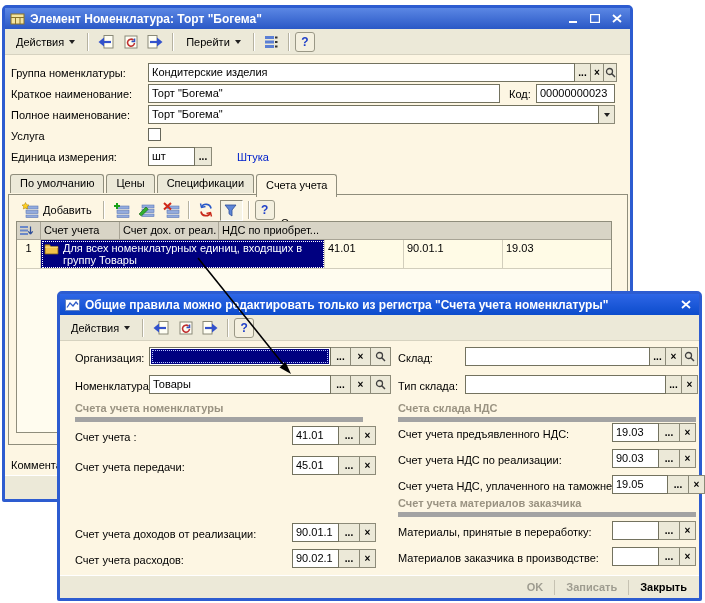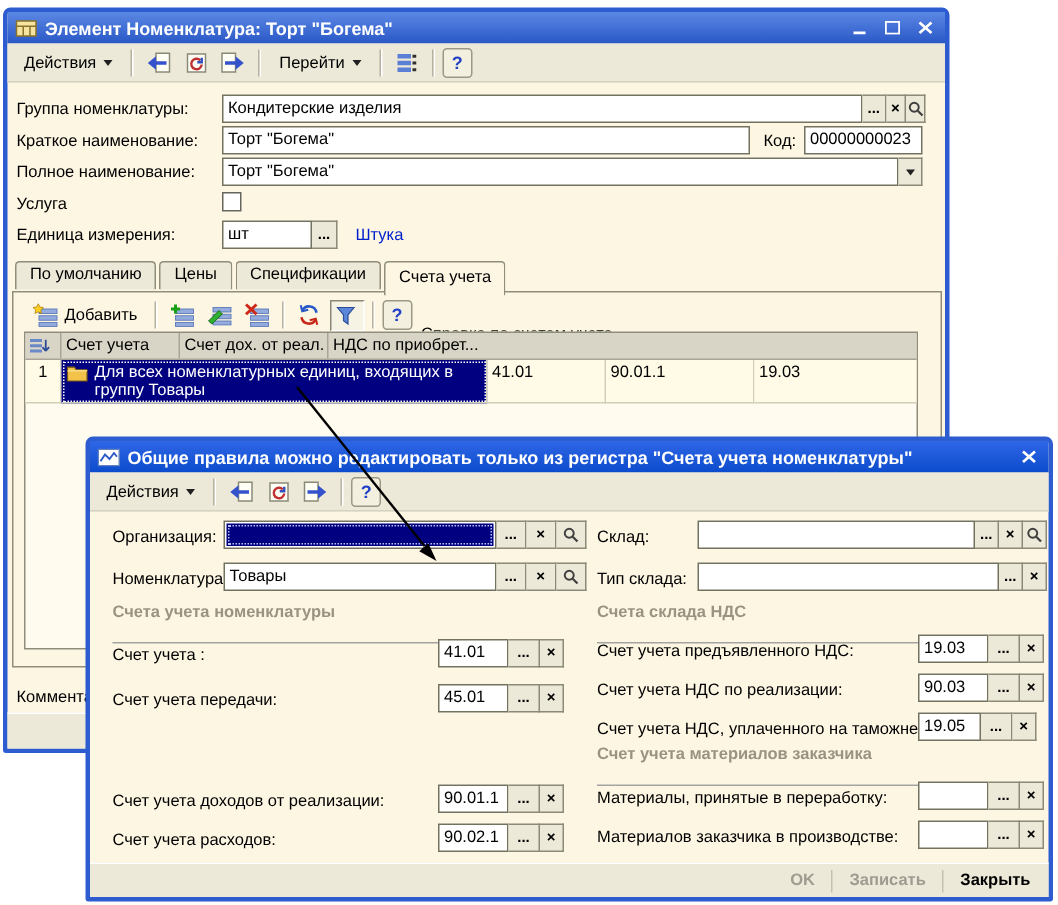--- a/index.html
+++ b/index.html
@@ -46,21 +46,21 @@
 .tbl { position:absolute; left:7px; top:26px; width:596px; height:212px; border:1px solid #8f8d7c; background:#fffcef; }
 .thead { display:flex; height:18px; background:#d8d4c6; border-bottom:1px solid #a8a496; }
 .th { border-right:1px solid #a8a496; padding:2px 3px 0 3px; white-space:nowrap; overflow:hidden; }
 .th.last { border-right:none; flex:1; }
 .trow { display:flex; }
 .td { border-right:1px solid #d2cebc; border-bottom:1px solid #d2cebc; background:#fffbe6; padding:2px 3px; }
 .td.last { border-right:none; flex:1; }
 .td.sel { background:#000080; color:#fff; outline:1px dotted #fff; outline-offset:-2px; display:flex; gap:4px; align-items:flex-start; }
 .numcell { text-align:center; padding-top:2px; }
 
-.sect { position:absolute; font-weight:bold; color:#9a9382; border-bottom:1px solid #a3a3a3; padding-bottom:14px; white-space:nowrap; }
+.sect { position:absolute; font-weight:bold; color:#9a9382; border-bottom:5px solid #a3a3a3; padding-bottom:3px; white-space:nowrap; }
 
 .statusbar { position:absolute; left:0; top:467px; width:625px; height:24px; background:#ece9d8; border-top:1px solid #fff; }
 .dlg-bottom { position:absolute; left:0; top:281px; width:639px; height:23px; background:#ece9d8; border-top:1px solid #fff; display:flex; align-items:center; justify-content:flex-end; padding-right:8px; }
 .txtbtn { background:none; border:none; font-family:inherit; font-size:11px; font-weight:bold; padding:0 4px; color:#000; }
 .txtbtn.disabled { color:#9e9c90; }
 .bsep { width:1px; height:15px; background:#c6c2b2; margin:0 7px; }
 
 .annotation { position:absolute; left:0; top:0; z-index:40; pointer-events:none; }
 svg { display:block; }
 </style>
@@ -178,21 +178,21 @@
     <button class="fbtn ddbtn">
         <span class="dd"></span>
       </button>
   </div>
 
   <span class="lbl" style="left:6px;top:121px">Услуга</span>
   <span class="checkbox" style="left:143px;top:120px"></span>
 
   <span class="lbl" style="left:6px;top:142px">Единица измерения:</span>
   <div class="fgrp" style="left:143px;top:139px">
-    <div class="inp" style="width:60px">шт</div>
+    <div class="inp" style="width:47px">шт</div>
     <button class="fbtn" style="width:17px">...</button>
   </div>
   <span class="lbl link" style="left:232px;top:142px">Штука</span>
 
   <div class="tabs">
     <span class="tab">По умолчанию</span>
     <span class="tab">Цены</span>
     <span class="tab">Спецификации</span>
     <span class="tab active">Счета учета</span>
   </div>
@@ -445,21 +445,21 @@
 
   <span class="lbl" style="left:338px;top:159px">Счет учета НДС по реализации:</span>
   <div class="fgrp" style="left:552px;top:155px">
     <div class="inp" style="width:47px">90.03</div>
     <button class="fbtn" style="width:21px">...</button>
     <button class="fbtn" style="width:16px">×</button>
   </div>
 
   <span class="lbl" style="left:338px;top:185px">Счет учета НДС, уплаченного на таможне:</span>
   <div class="fgrp" style="left:552px;top:181px">
-    <div class="inp" style="width:42px">19.05</div>
+    <div class="inp" style="width:56px">19.05</div>
     <button class="fbtn" style="width:21px">...</button>
     <button class="fbtn" style="width:16px">×</button>
   </div>
 
   <span class="sect" style="left:338px;top:203px;width:298px">Счет учета материалов заказчика</span>
 
   <span class="lbl" style="left:338px;top:231px">Материалы, принятые в переработку:</span>
   <div class="fgrp" style="left:552px;top:227px">
     <div class="inp" style="width:47px"></div>
     <button class="fbtn" style="width:21px">...</button>

